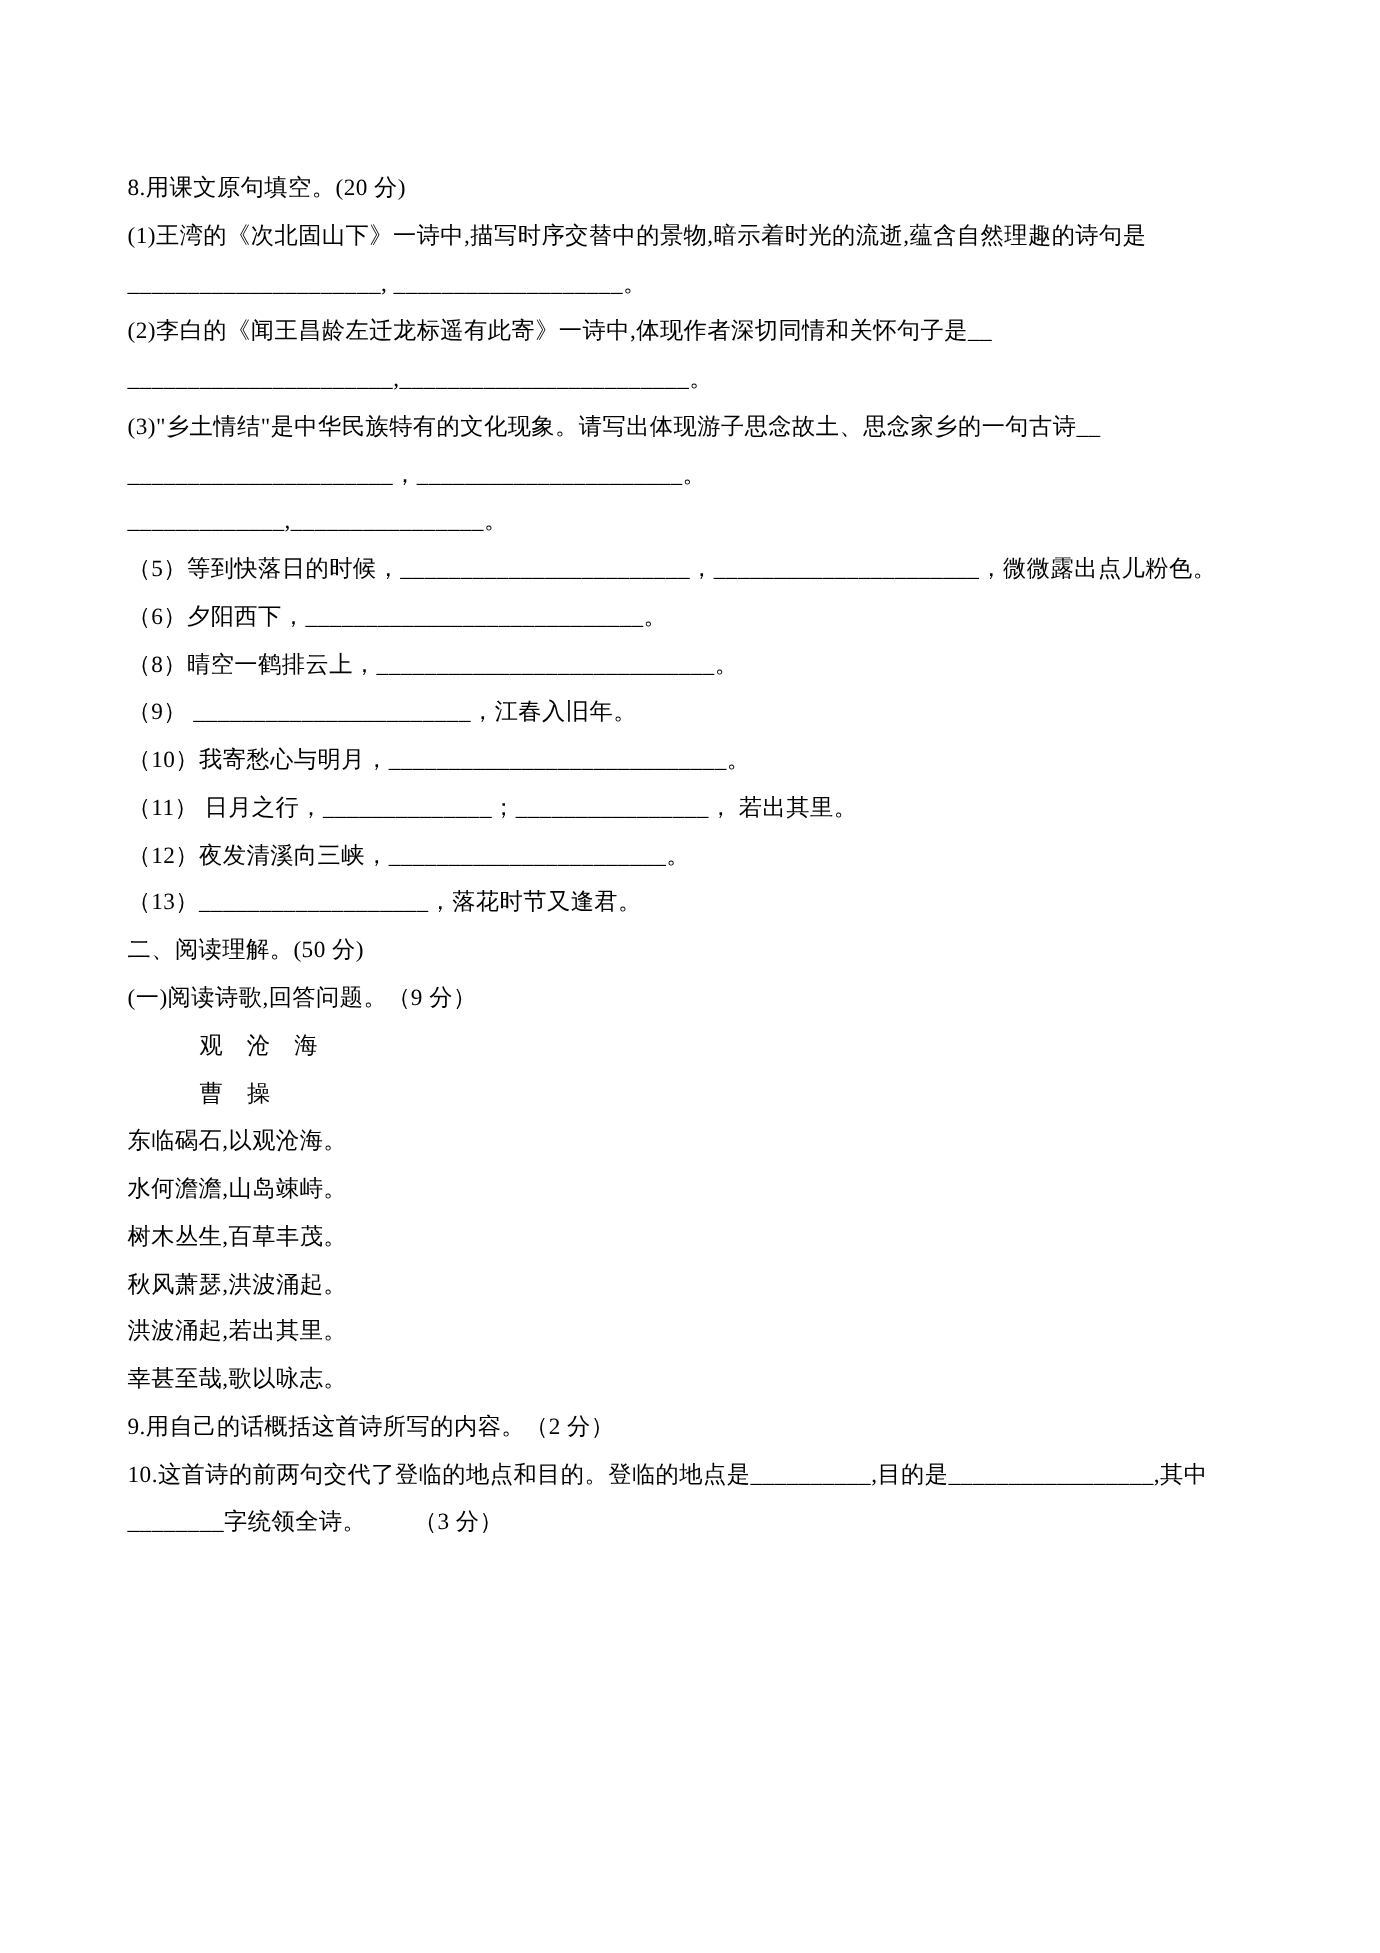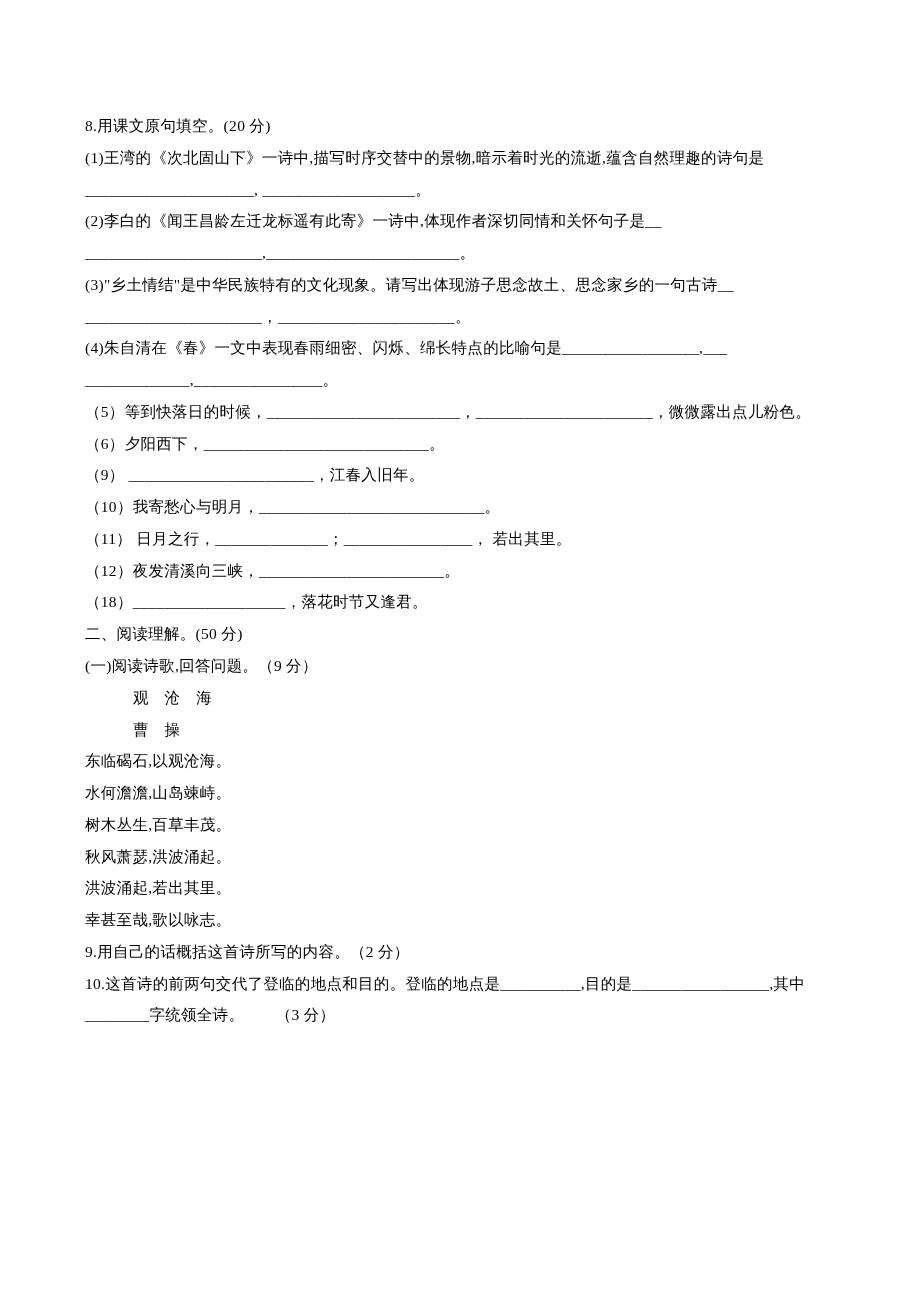--- a/index.html
+++ b/index.html
@@ -33,29 +33,29 @@
 
 <div class="page">
 
   <div class="line">8.用课文原句填空。(20 分)</div>
 
   <div class="line">(1)王湾的《次北固山下》一诗中,描写时序交替中的景物,暗示着时光的流逝,蕴含自然理趣的诗句是_____________________, ___________________。</div>
   <div class="line">(2)李白的《闻王昌龄左迁龙标遥有此寄》一诗中,体现作者深切同情和关怀句子是__</div>
   <div class="line">______________________,________________________。</div>
   <div class="line">(3)"乡土情结"是中华民族特有的文化现象。请写出体现游子思念故土、思念家乡的一句古诗__</div>
   <div class="line">______________________，______________________。</div>
-  <div class="line">(4)朱自清在《春》一文中表现春雨细密、闪烁、绵长特点的比喻句是_________________,___</div>
   <div class="line">_____________,________________。</div>
   <div class="line">（5）等到快落日的时候，________________________，______________________，微微露出点儿粉色。</div>
   <div class="line">（6）夕阳西下，____________________________。</div>
+  <div class="line">（8）晴空一鹤排云上，____________________________。</div>
   <div class="line">（9）  _______________________，江春入旧年。</div>
   <div class="line">（10）我寄愁心与明月，____________________________。</div>
   <div class="line">（11）  日月之行，______________；________________， 若出其里。</div>
   <div class="line">（12）夜发清溪向三峡，_______________________。</div>
-  <div class="line">（18）___________________，落花时节又逢君。</div>
+  <div class="line">（13）___________________，落花时节又逢君。</div>
 
   <div class="line bold">二、阅读理解。(50 分)</div>
 
   <div class="line">(一)阅读诗歌,回答问题。（9 分）</div>
 
   <div class="line poem-indent">观　沧　海</div>
   <div class="line poem-indent">曹　操</div>
 
   <div class="line">东临碣石,以观沧海。</div>
   <div class="line">水何澹澹,山岛竦峙。</div>

